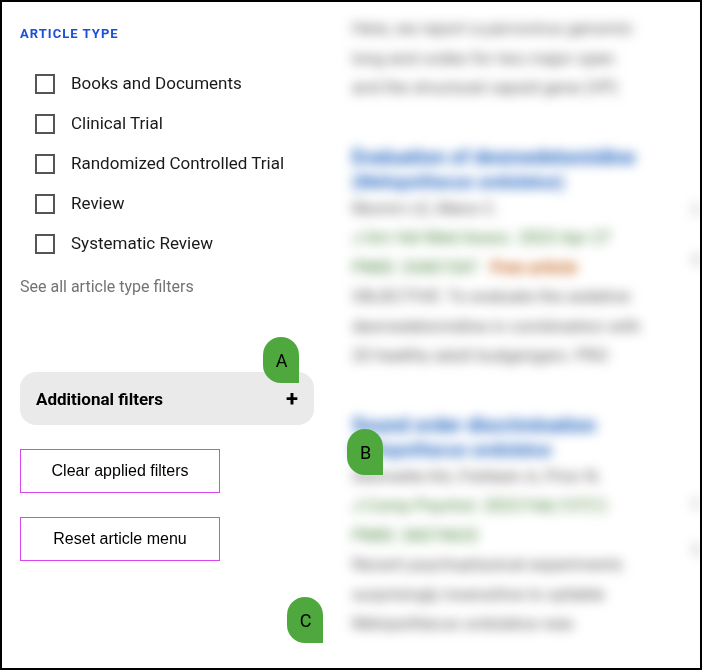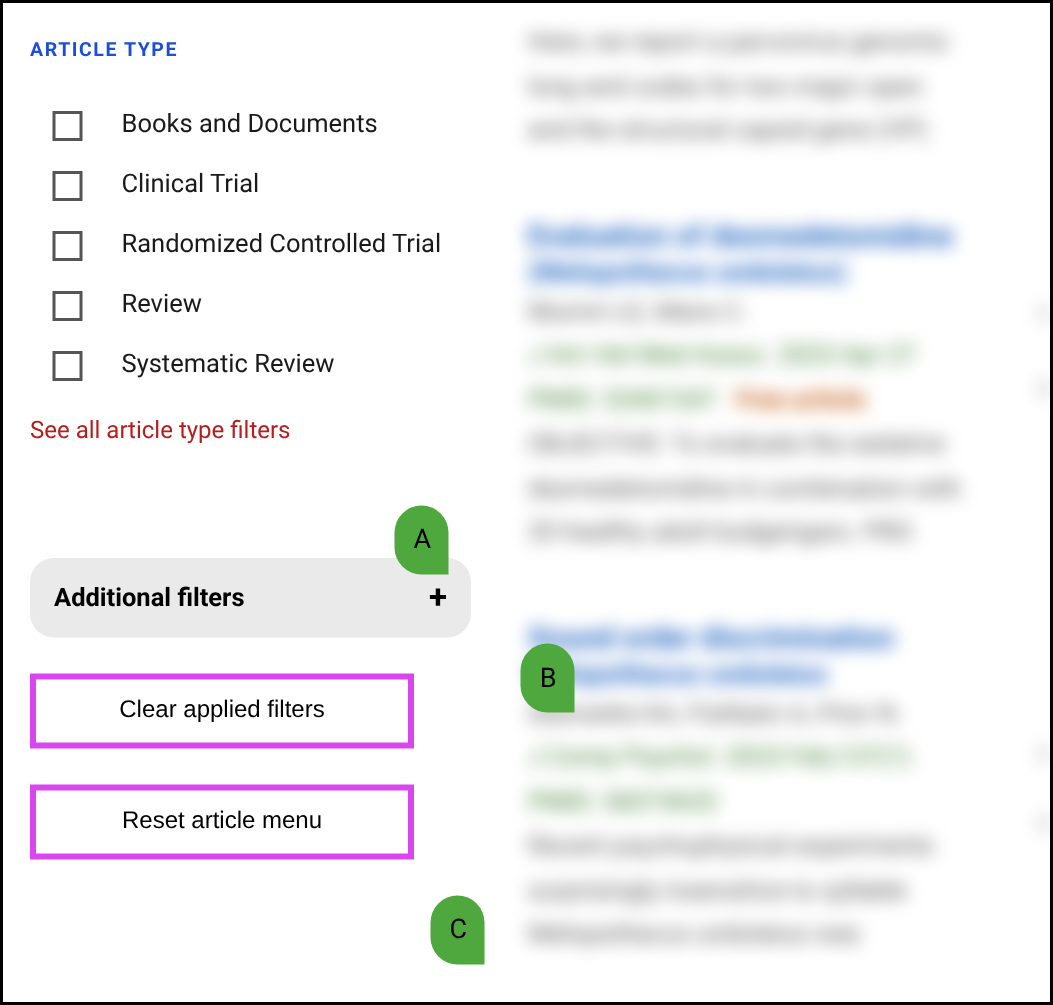--- a/index.html
+++ b/index.html
@@ -29,38 +29,38 @@
     text-transform: uppercase;
     margin-bottom: 22px;
   }
   .checkbox-list {
     list-style: none;
     margin-bottom: 8px;
   }
   .checkbox-item {
     display: flex;
     align-items: flex-start;
-    gap: 26px;
+    gap: 16px;
     padding: 9px 15px;
     font-size: 17px;
     color: #1a1a1a;
     cursor: pointer;
   }
   .checkbox-box {
     width: 20px;
     height: 20px;
     border: 2px solid #555;
     flex-shrink: 0;
     margin-top: 2px;
   }
   .checkbox-label {
     line-height: 1.3;
   }
   .see-all-link {
-    color: #b91c1c;
+    color: #737373;
     font-size: 16px;
     cursor: pointer;
     display: inline-block;
     margin-top: 6px;
   }
   .additional-filters {
     background: #eaeaea;
     padding: 14px 16px;
     font-size: 17px;
     font-weight: 700;
@@ -70,25 +70,25 @@
     cursor: pointer;
     margin-top: 76px;
     margin-bottom: 24px;
     border-radius: 16px;
   }
   .plus-icon {
     font-size: 22px;
     font-weight: 700;
   }
   .filter-btn {
-    border: 4px solid #d946ef;
+    border: 1px solid #d946ef;
     background: #fff;
     font-size: 16px;
     padding: 12px 0;
-    width: 256px;
+    width: 200px;
     display: block;
     cursor: pointer;
     text-align: center;
   }
   .filter-btn-wrap { margin-bottom: 24px; }
 
   
   .annotation {
     position: absolute;
     width: 46px;

